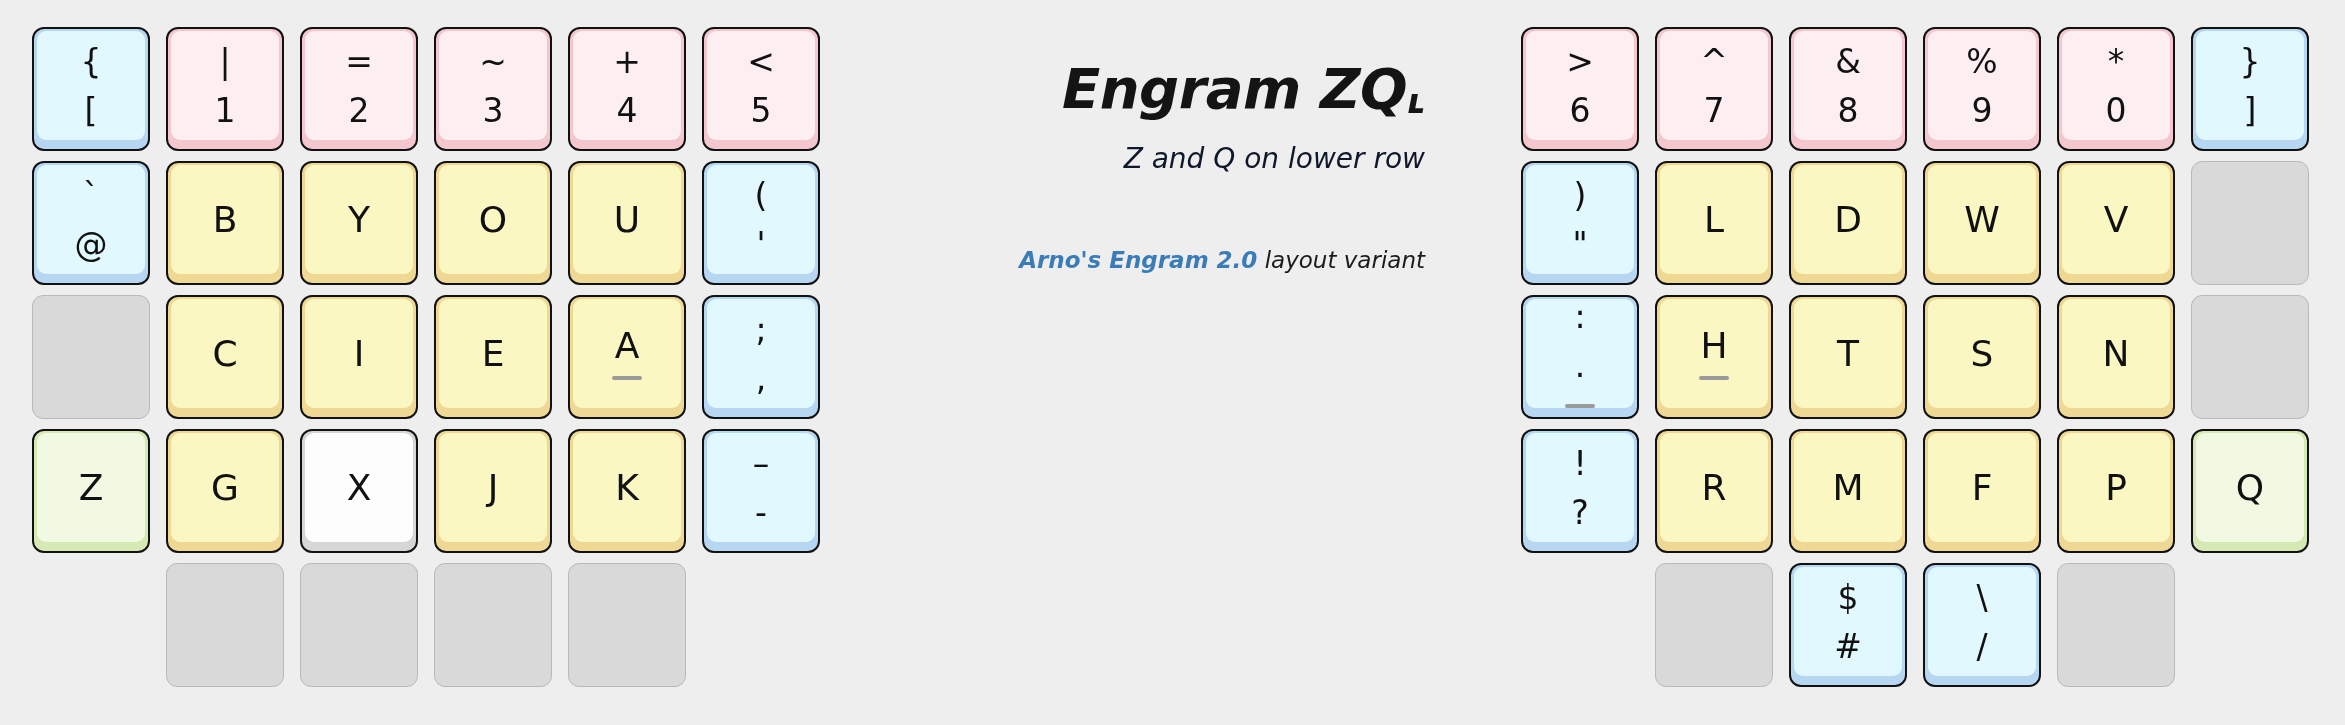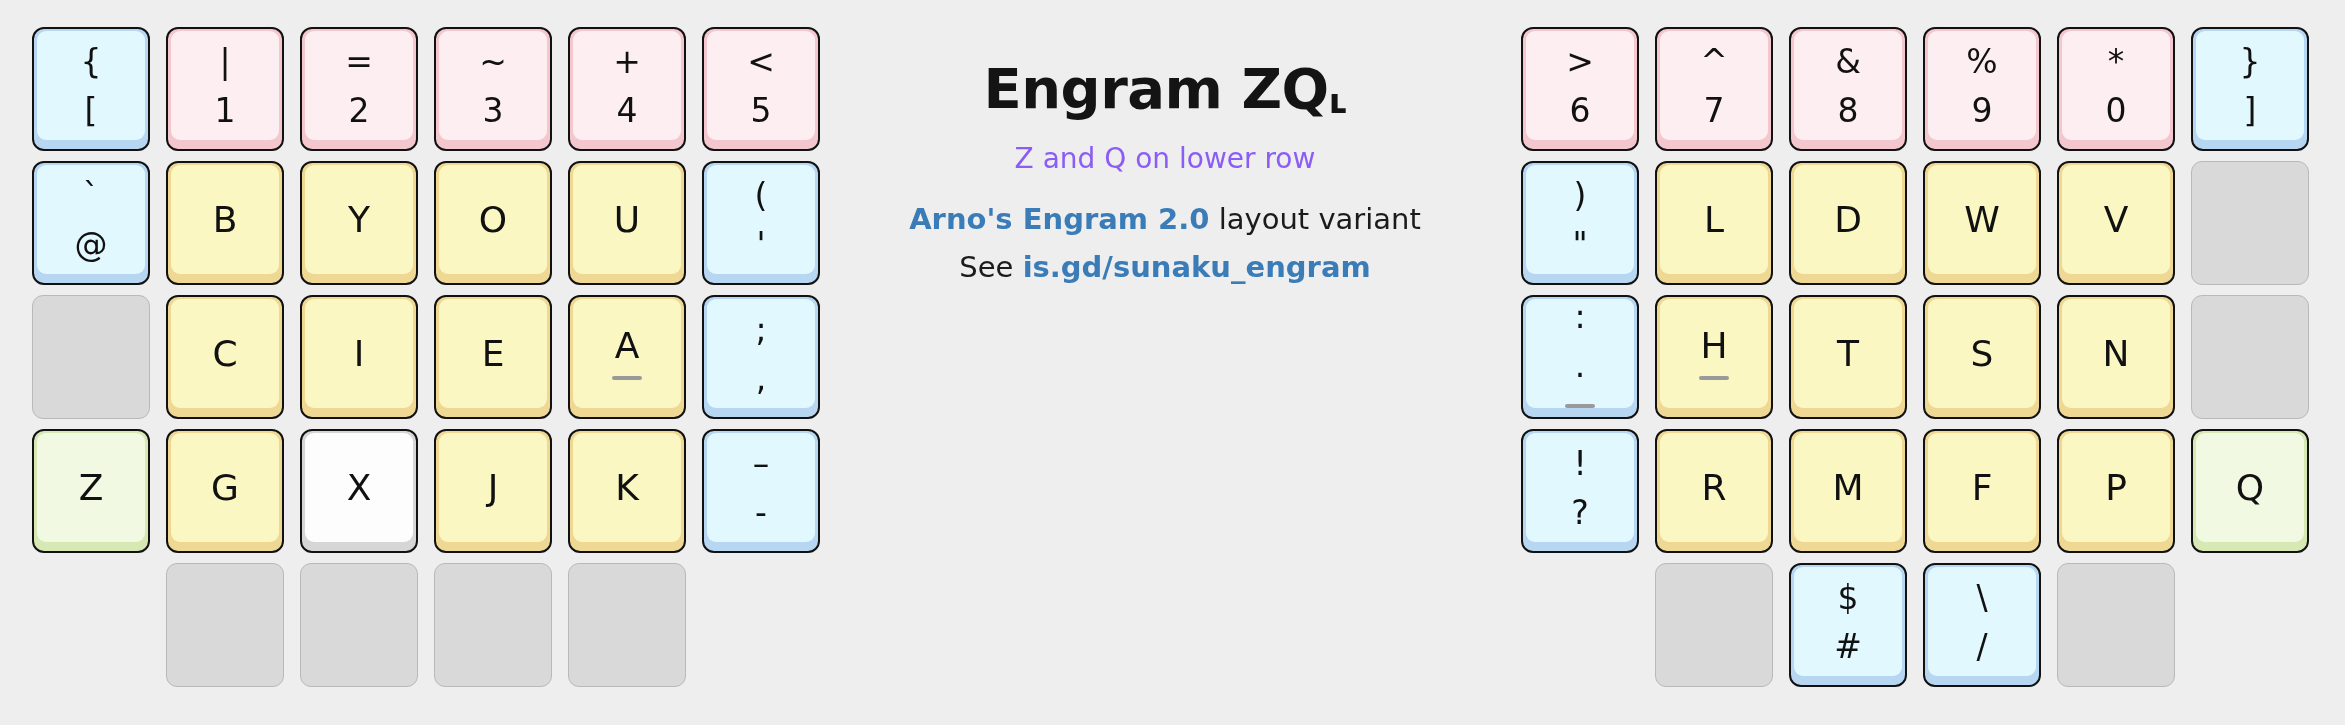--- a/index.html
+++ b/index.html
@@ -134,45 +134,46 @@
     border: 1.5px solid #b9b9b9;
     border-radius: 11px;
   }
 
   
   #center {
     position: absolute;
     left: 905px;
     top: 60px;
     width: 520px;
-    text-align: center;
+    text-align: right;
+    font-style: italic;
   }
   #title {
     font-size: 56px;
     font-weight: bold;
     color: #141414;
     letter-spacing: -0.5px;
     line-height: 1.05;
     margin: 0;
     white-space: nowrap;
   }
   #title .sub {
     font-size: 34px;
     vertical-align: -0.16em;
     font-weight: bold;
   }
   #subtitle {
     font-size: 28px;
-    color: #8b5cf6;
+    color: #0f172a;
     margin-top: 22px;
     line-height: 1.2;
   }
   #blurb {
-    margin-top: 20px;
-    font-size: 29px;
+    margin-top: 66px;
+    font-size: 23px;
     color: #1b1b1b;
     line-height: 1.65;
   }
   #blurb .line { white-space: nowrap; }
   .lnk {
     color: #3a7cb8;
     font-weight: bold;
   }
 </style>
 </head>
@@ -397,23 +398,20 @@
 
   <div id="center">
     <div id="title">
       <span>Engram ZQ</span><span class="sub">ʟ</span>
     </div>
     <div id="subtitle">Z and Q on lower row</div>
     <div id="blurb">
       <div class="line">
         <span class="lnk">Arno's Engram 2.0</span><span> layout variant</span>
       </div>
-      <div class="line">
-        <span>See </span><span class="lnk">is.gd/sunaku_engram</span>
-      </div>
     </div>
   </div>
 
   <div class="half half-right" id="half-right">
       <div class="cell">
         <div class="key k-pink dual">
           <div class="face"></div>
           <div class="legends">
             <div class="glyph top">&gt;</div>
             <div class="glyph bottom">6</div>

